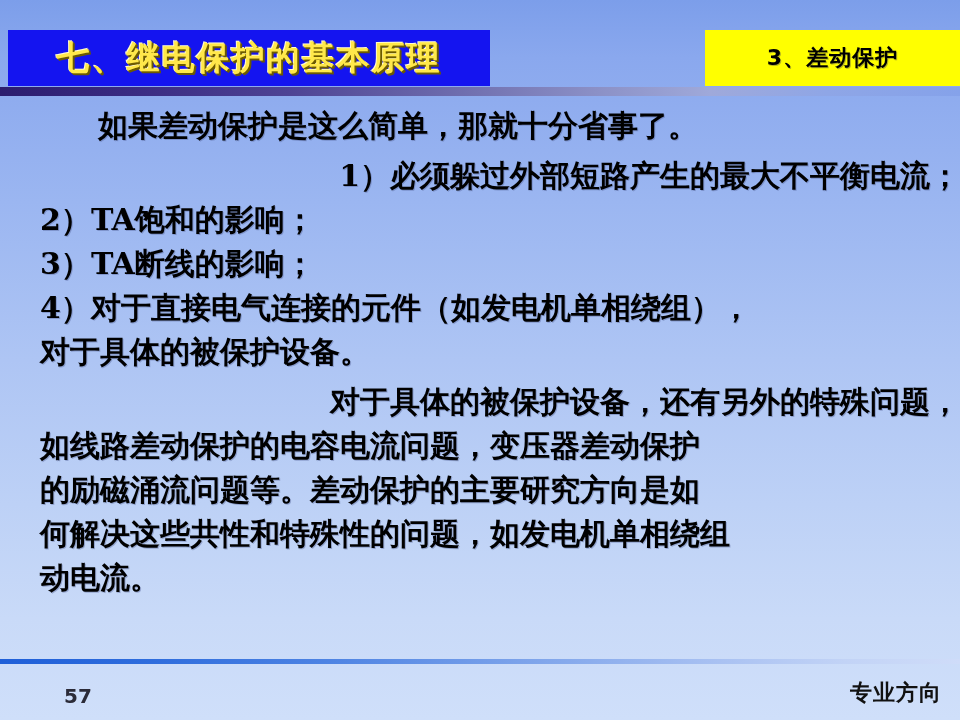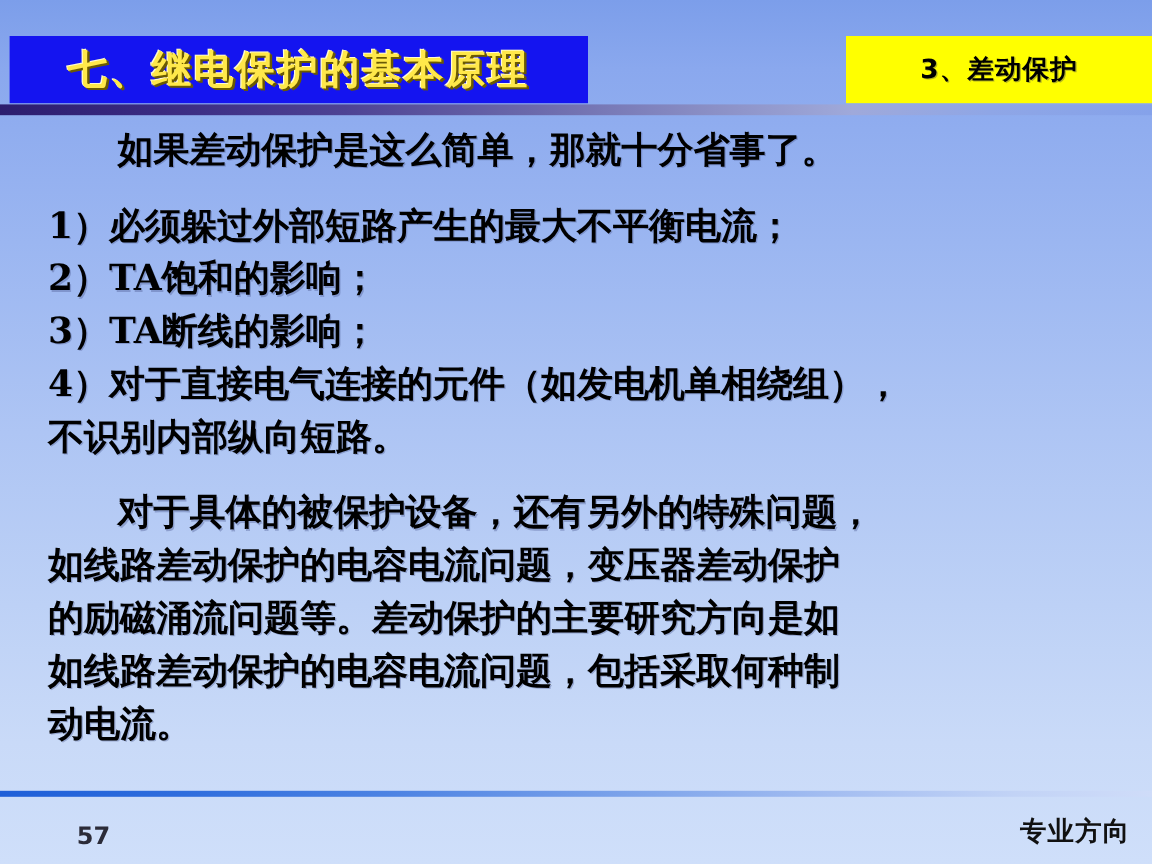--- a/index.html
+++ b/index.html
@@ -118,21 +118,21 @@
     text-indent: 58px;
   }
   .line .marker {
     font-family: "DejaVu Serif", "Liberation Serif", serif;
     font-weight: bold;
   }
   .line .latin {
     font-family: "DejaVu Serif", "Liberation Serif", serif;
     font-weight: bold;
   }
-  .gap-before { margin-top: 19px; }
+  .gap-before { margin-top: 6px; text-align: right; }
 
   
   #footer-rule {
     position: absolute;
     left: 0;
     top: 659px;
     width: 960px;
     height: 5px;
     background: linear-gradient(to right,
       #1f5fd8 0%,
@@ -186,26 +186,26 @@
     <div class="line indent">如果差动保护是这么简单，那就十分省事了。</div>
 
     <div class="line gap-before"><span class="marker">1）</span><span>必须躲过外部短路产生的最大不平衡电流；</span></div>
 
     <div class="line"><span class="marker">2）</span><span class="latin">TA</span><span>饱和的影响；</span></div>
 
     <div class="line"><span class="marker">3）</span><span class="latin">TA</span><span>断线的影响；</span></div>
 
     <div class="line"><span class="marker">4）</span><span>对于直接电气连接的元件（如发电机单相绕组），</span></div>
 
-    <div class="line">不识别内部纵向短路。</div>
+    <div class="line">对于具体的被保护设备。</div>
 
     <div class="line indent gap-before">对于具体的被保护设备，还有另外的特殊问题，</div>
     <div class="line">如线路差动保护的电容电流问题，变压器差动保护</div>
     <div class="line">的励磁涌流问题等。差动保护的主要研究方向是如</div>
-    <div class="line">如线路差动保护的电容电流问题，包括采取何种制</div>
+    <div class="line">何解决这些共性和特殊性的问题，如发电机单相绕组</div>
     <div class="line">动电流。</div>
   </div>
 
   <div id="footer-rule"></div>
   <div id="page-number">57</div>
   <div id="footer-right">专业方向</div>
 
 </div>
 
 </body></html>

